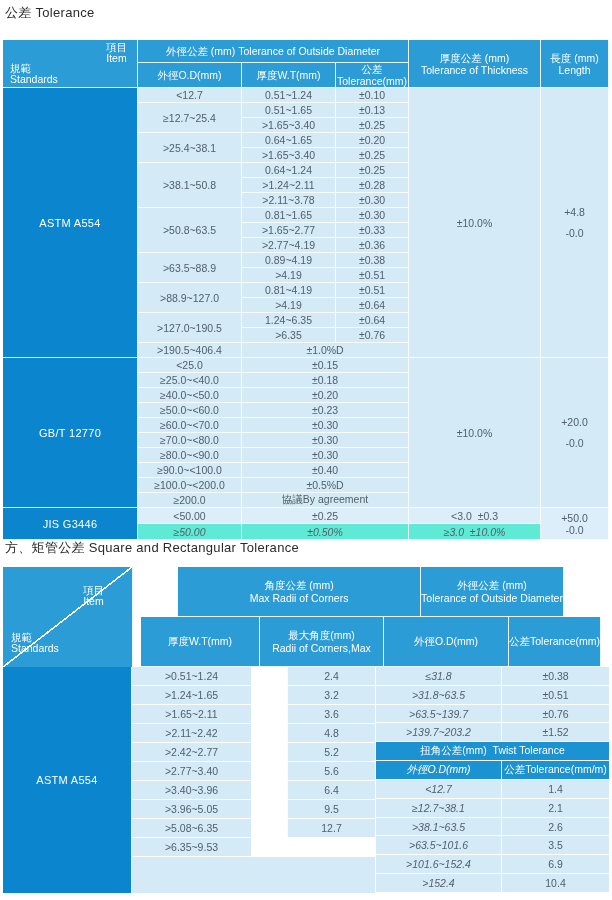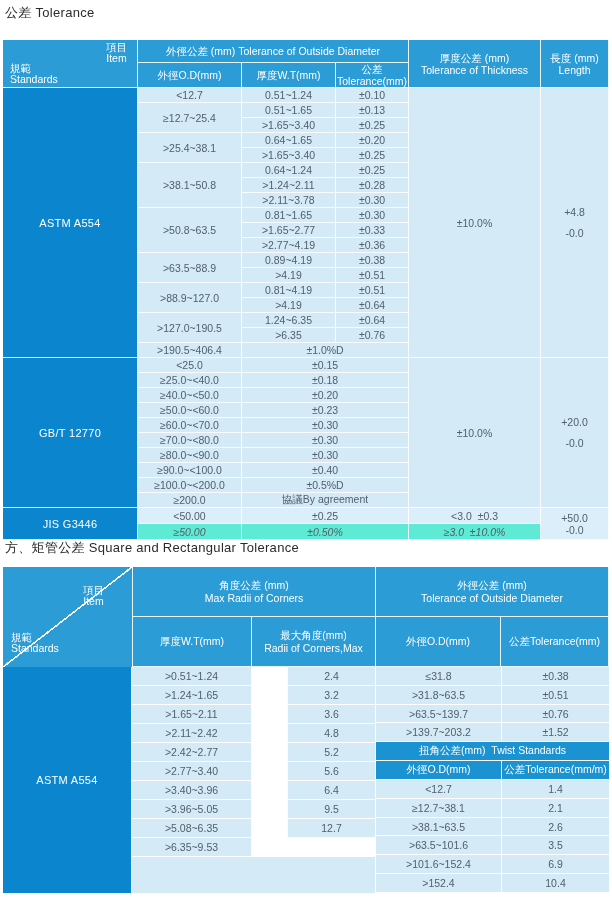--- a/index.html
+++ b/index.html
@@ -31,39 +31,39 @@
       #fff calc(50% - .8px),#fff calc(50% + .8px),rgba(0,0,0,0) calc(50% + .8px));}
   .corner .ci{position:absolute;top:2px;right:10px;text-align:center;line-height:11px;font-size:10.5px;color:#fff;}
   .corner .cs{position:absolute;bottom:2px;left:7px;text-align:left;line-height:11px;font-size:10.5px;color:#fff;}
 
   
   .t2{position:absolute;left:3px;top:567px;width:606px;font-size:10.5px;color:#51606b;}
   .t2-header{display:flex;height:100px;}
   .c2{width:129px;border-right:1px solid rgba(255,255,255,.9);}
   .c2 .ci{top:18px;right:28px;}
   .c2 .cs{bottom:13px;left:8px;}
-  .t2-hr{flex:1;display:flex;flex-direction:column;}
+  .t2-hr{flex:1;display:flex;flex-direction:column;align-items:center;}
   .band1{display:flex;height:50px;}
   .band2{display:flex;height:50px;}
   .hcell{background:#2b9cd6;color:#fff;display:flex;flex-direction:column;align-items:center;justify-content:center;
          line-height:13px;border-right:1px solid rgba(255,255,255,.9);border-bottom:1px solid rgba(255,255,255,.9);box-sizing:border-box;}
   .g1{width:243px;} .g2{flex:1;}
   .s1{width:119px;} .s2{width:124px;} .s3{width:125px;} .s4{flex:1;}
 
   .t2-body{display:flex;height:226px;}
   .t2-std{width:129px;background:#0b86ce;color:#fff;display:flex;align-items:center;justify-content:center;
           font-size:11px;letter-spacing:.3px;border-right:1px solid rgba(255,255,255,.9);box-sizing:border-box;}
   .t2-left{width:243px;display:flex;flex-direction:column;}
   .t2-right{width:234px;display:flex;flex-direction:column;border-left:1px solid rgba(255,255,255,.9);box-sizing:border-box;}
   .t2row{display:flex;border-bottom:1px solid rgba(255,255,255,.85);box-sizing:border-box;}
   .t2-left .t2row{height:19px;gap:36px;}
   .t2-right .t2row{flex:1;}
   .t2cell{background:#d4eaf7;display:flex;align-items:center;justify-content:center;box-sizing:border-box;white-space:pre;}
   .cl1{width:119px;} .cl2{flex:1;border-left:1px solid rgba(255,255,255,.85);}
-  .cr1{width:125px;} .cr2{flex:1;border-left:1px solid rgba(255,255,255,.85);}
+  .cr1{width:125px;font-style:italic;} .cr2{flex:1;border-left:1px solid rgba(255,255,255,.85);}
   .filler{flex:1;background:#d4eaf7;}
   .twist-h{background:#1b92d1 !important;color:#fff;}
 </style>
 </head>
 <body>
 
 <div class="page">
 
   <div id="title1" class="title">公差 Tolerance</div>
 
@@ -331,21 +331,21 @@
           </div>
           <div class="t2row">
             <div class="t2cell cr1">&gt;63.5~139.7</div>
             <div class="t2cell cr2">±0.76</div>
           </div>
           <div class="t2row">
             <div class="t2cell cr1">&gt;139.7~203.2</div>
             <div class="t2cell cr2">±1.52</div>
           </div>
           <div class="t2row">
-            <div class="t2cell twist-h" style="flex: 1 1 0%;">扭角公差(mm)  Twist Standards</div>
+            <div class="t2cell twist-h" style="flex: 1 1 0%;">扭角公差(mm)  Twist Tolerance</div>
           </div>
           <div class="t2row">
             <div class="t2cell cr1 twist-h">外徑O.D(mm)</div>
             <div class="t2cell cr2 twist-h">公差Tolerance(mm/m)</div>
           </div>
           <div class="t2row">
             <div class="t2cell cr1">&lt;12.7</div>
             <div class="t2cell cr2">1.4</div>
           </div>
           <div class="t2row">

